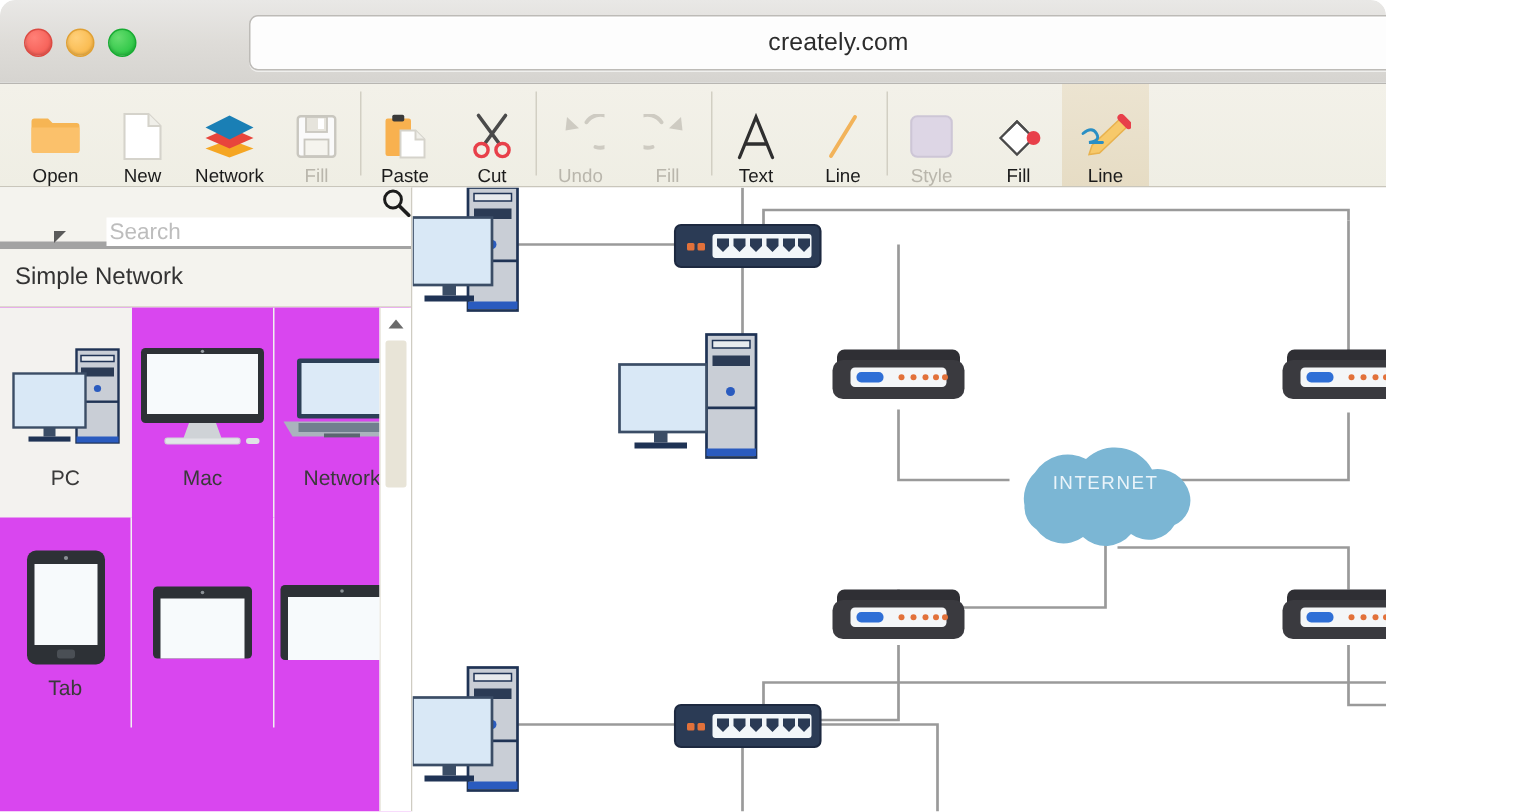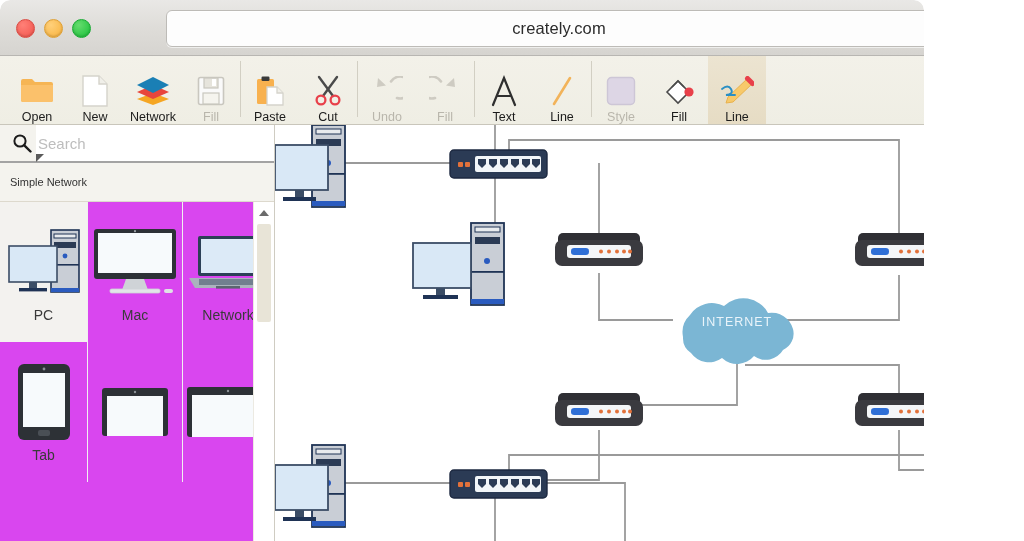--- a/index.html
+++ b/index.html
@@ -113,22 +113,23 @@
     width: 275px;
     background: #ffffff;
     border-right: 1px solid #cfccc2;
     box-sizing: border-box;
     display: flex; flex-direction: column;
   }
   .searchrow {
     position: relative;
     height: 36px;
     background: #f4f3ee;
-    display: flex; align-items: center;
-    border-bottom: 2px solid #a3a3a3;
+    display: flex; align-items: flex-end;
+    border-bottom: 5px solid #a3a3a3;
+    flex-direction: column;
   }
   .search-icon { margin-left: 12px; width: 20px; height: 20px; }
   .search-field {
     flex: 1;
     height: 34px;
     margin-left: 4px;
     background: #ffffff;
     border: none;
     outline: none;
     font-size: 15px;
@@ -141,21 +142,21 @@
     left: 36px; bottom: -1px;
     width: 0; height: 0;
     border-left: 8px solid #5a5a5a;
     border-bottom: 8px solid transparent;
   }
   .category {
     height: 38px;
     background: #f4f3ee;
     display: flex; align-items: center;
     padding-left: 10px;
-    font-size: 11px;
+    font-size: 16px;
     color: #333;
     border-bottom: 1px solid #ddd9cd;
   }
   .shapegrid {
     position: relative;
     flex: 1;
     background: #d946ef;
     display: grid;
     grid-template-columns: 1fr 1fr 1fr;
     grid-auto-rows: 140px;

